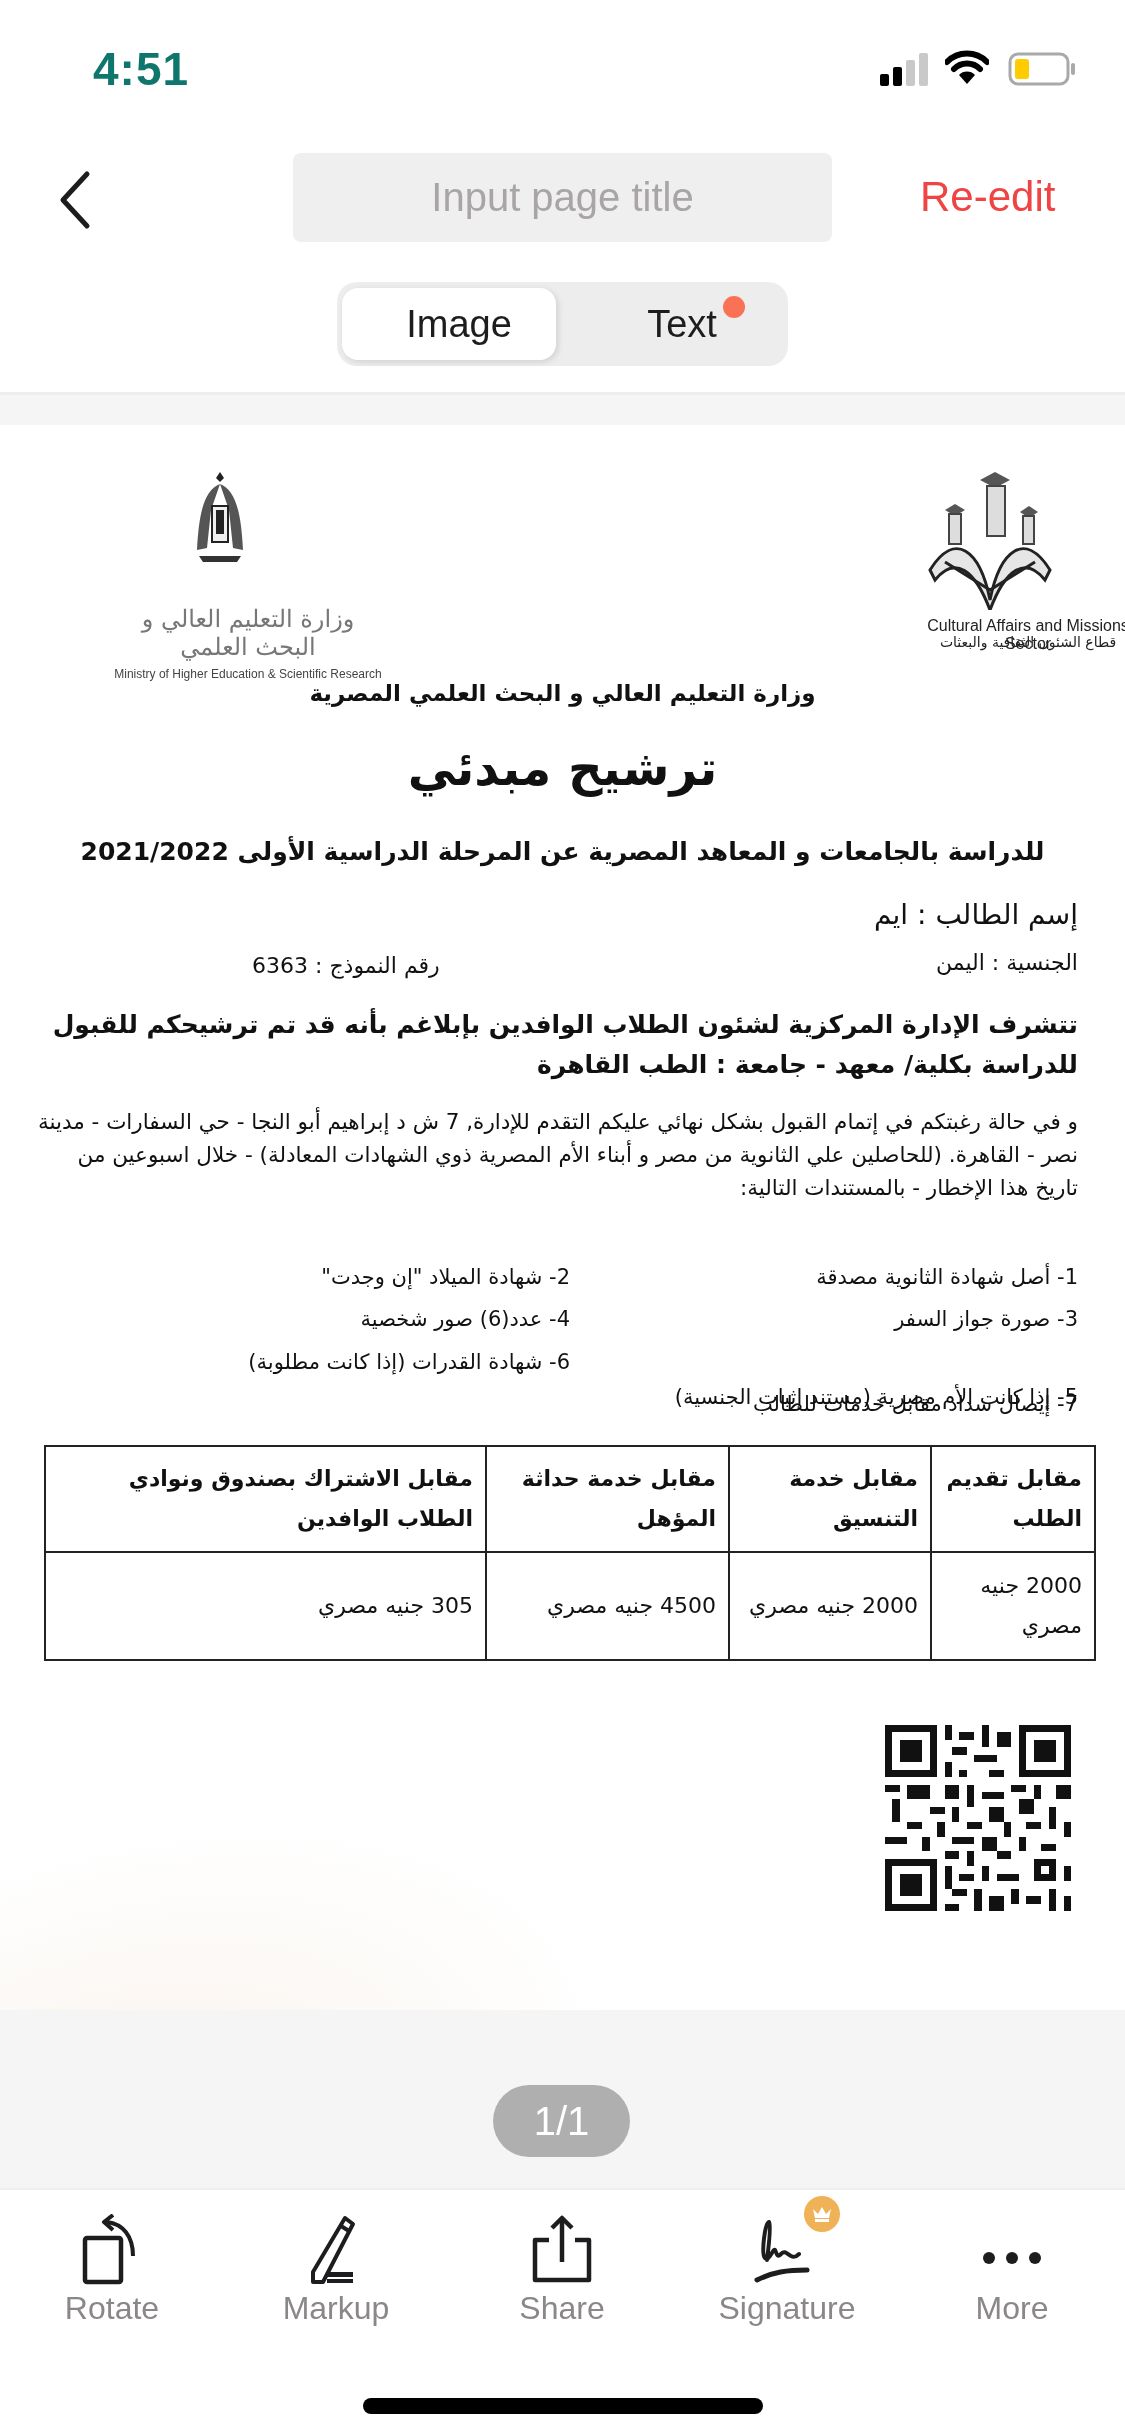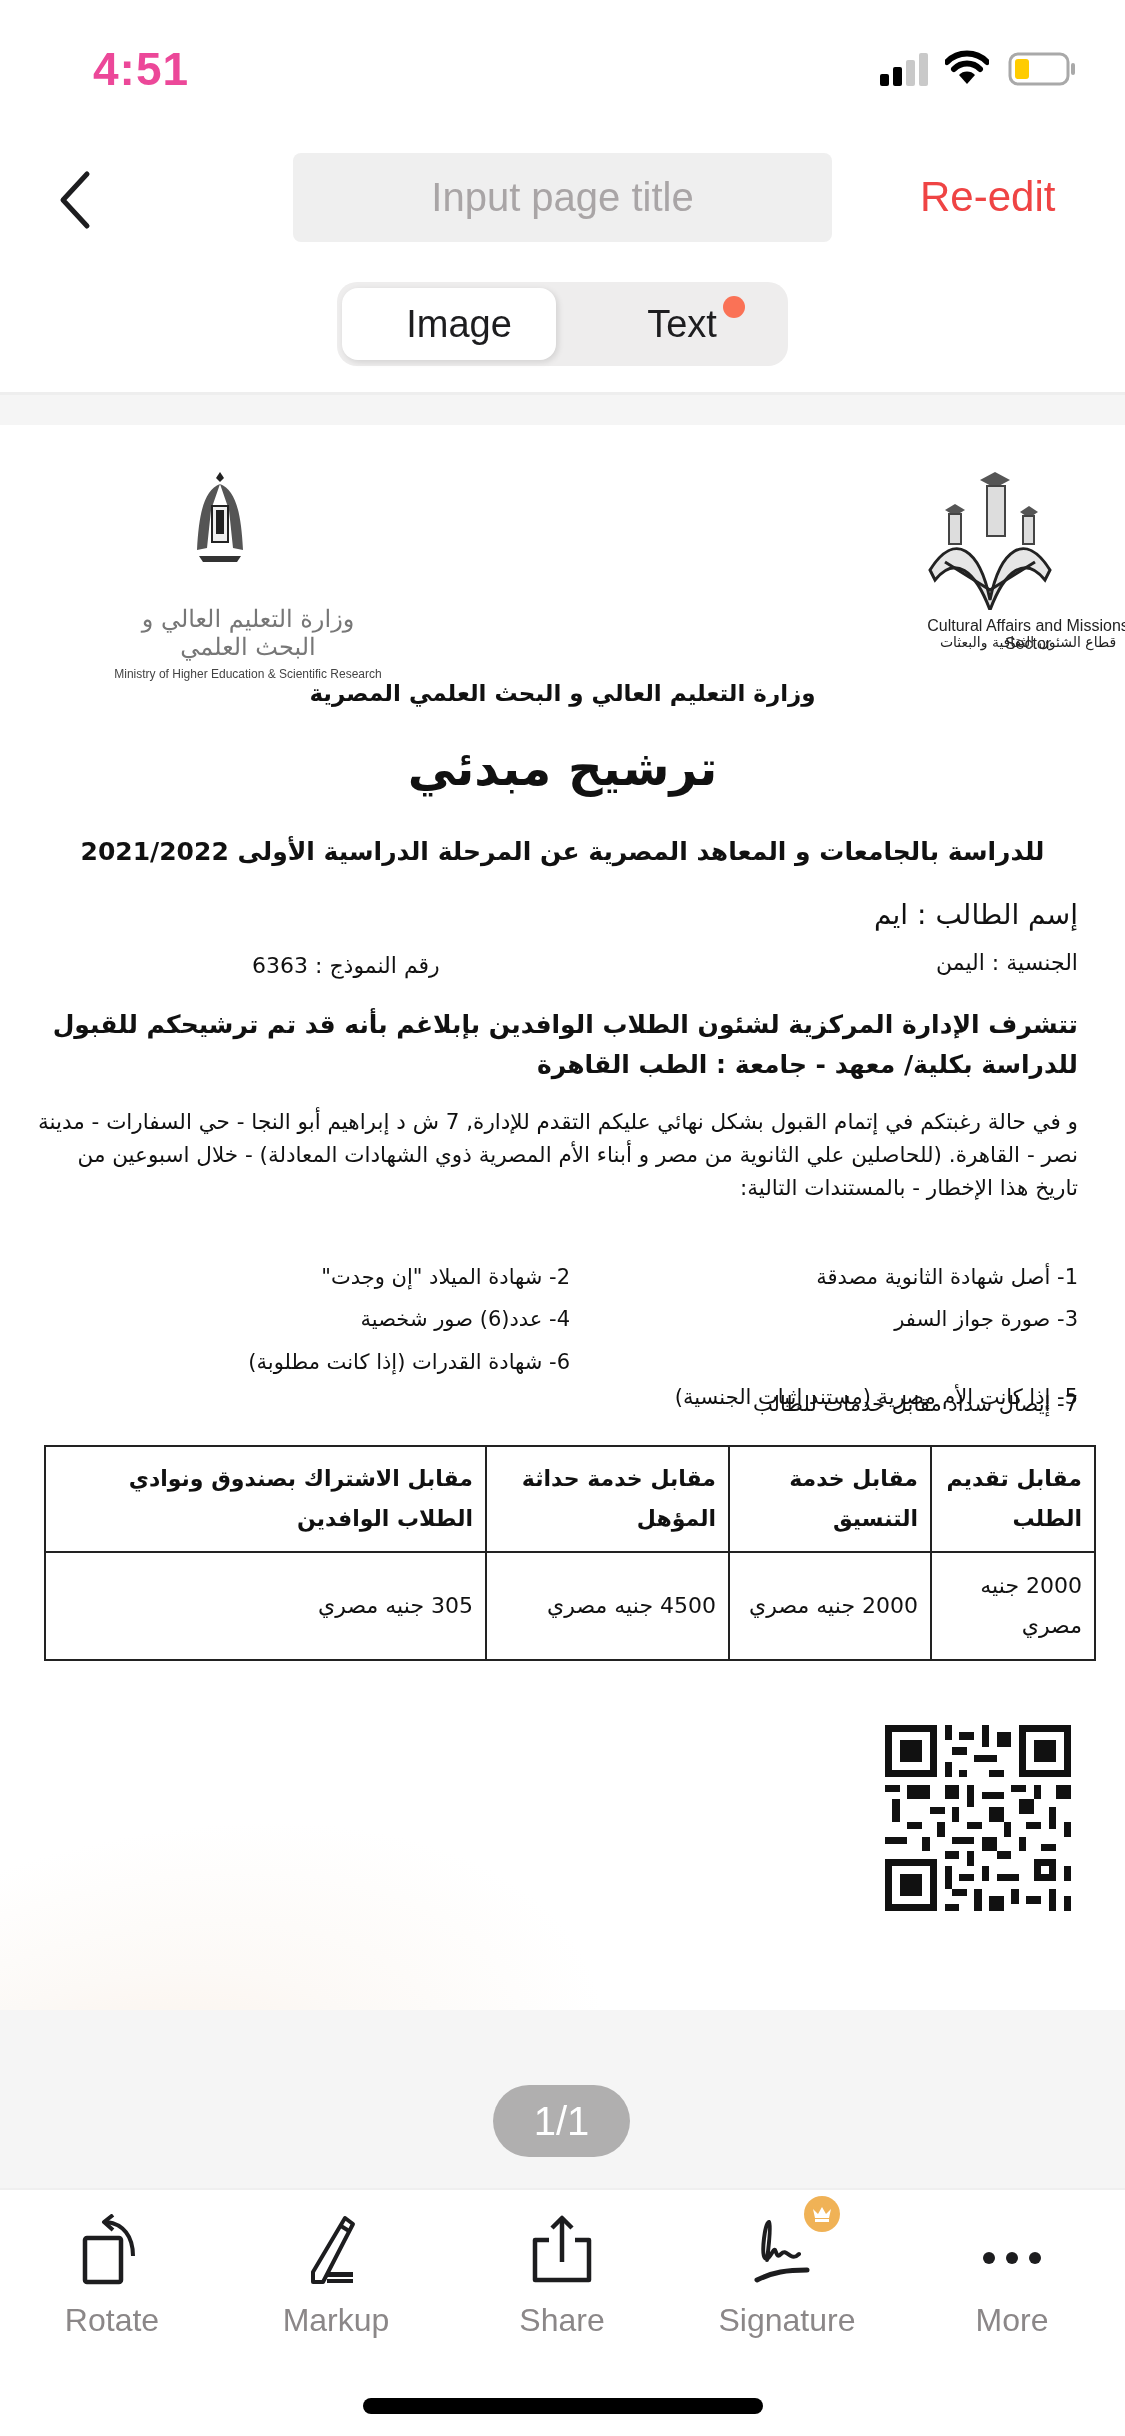--- a/index.html
+++ b/index.html
@@ -1,21 +1,21 @@
 <!DOCTYPE html>
 <html><head>
 <meta charset="utf-8">
 <style>
   * { box-sizing: border-box; margin: 0; padding: 0; }
   html, body { width: 1125px; height: 2436px; overflow: hidden; background: #ffffff; }
   body { position: relative; font-family: "Liberation Sans", "DejaVu Sans", sans-serif; color: #111; }
 
   
   .status-bar { position: absolute; left: 0; top: 0; width: 1125px; height: 135px; }
-  .status-time { position: absolute; left: 93px; top: 42px; font-size: 46px; font-weight: 700; letter-spacing: 1px; color: #ec4899; font-family: "Liberation Sans", sans-serif; }
+  .status-time { position: absolute; left: 93px; top: 42px; font-size: 46px; font-weight: 700; letter-spacing: 1px; color: #0f766e; font-family: "Liberation Sans", sans-serif; }
   .signal { position: absolute; left: 880px; top: 52px; width: 50px; height: 34px; }
   .signal span { position: absolute; bottom: 0; width: 9px; border-radius: 2px; }
   .wifi { position: absolute; left: 945px; top: 50px; width: 44px; height: 36px; }
   .battery { position: absolute; left: 1008px; top: 52px; width: 70px; height: 34px; }
 
   
   .nav-bar { position: absolute; left: 0; top: 135px; width: 1125px; height: 125px; }
   .back-btn { position: absolute; left: 40px; top: 30px; width: 70px; height: 70px; display: flex; align-items: center; justify-content: center; cursor: pointer; }
   .title-input { position: absolute; left: 293px; top: 18px; width: 539px; height: 89px; background: #efefef; border: none; border-radius: 8px; font-size: 40px; color: #a9a5a6; text-align: center; font-family: "Liberation Sans", sans-serif; outline: none; }
   .title-input::placeholder { color: #a9a5a6; }
@@ -59,21 +59,21 @@
 
   .qr { position: absolute; left: 885px; top: 1300px; width: 186px; height: 186px; }
 
   
   .page-pill { position: absolute; left: 493px; top: 2085px; width: 137px; height: 72px; background: #b0afaf; border-radius: 36px; color: #ffffff; font-size: 40px; display: flex; align-items: center; justify-content: center; font-family: "Liberation Sans", sans-serif; }
 
   
   .toolbar { position: absolute; left: 0; top: 2188px; width: 1125px; height: 248px; background: #ffffff; border-top: 2px solid #efefef; }
   .tool { position: absolute; top: 20px; width: 180px; height: 130px; display: flex; flex-direction: column; align-items: center; cursor: pointer; }
   .tool-icon { width: 90px; height: 80px; display: flex; align-items: center; justify-content: center; position: relative; }
-  .tool-label { margin-top: 12px; font-size: 32px; color: #8b8788; font-family: "Liberation Sans", sans-serif; }
+  .tool-label { font-size: 32px; color: #8b8788; font-family: "Liberation Sans", sans-serif; }
   .home-indicator { position: absolute; left: 363px; top: 2398px; width: 400px; height: 16px; background: #000; border-radius: 8px; }
 </style>
 </head>
 <body>
 
 <div class="status-bar">
   <div class="status-time">4:51</div>
   <div class="signal">
     <span style="left:0;height:12px;background:#000;"></span>
     <span style="left:13px;height:19px;background:#000;"></span>

